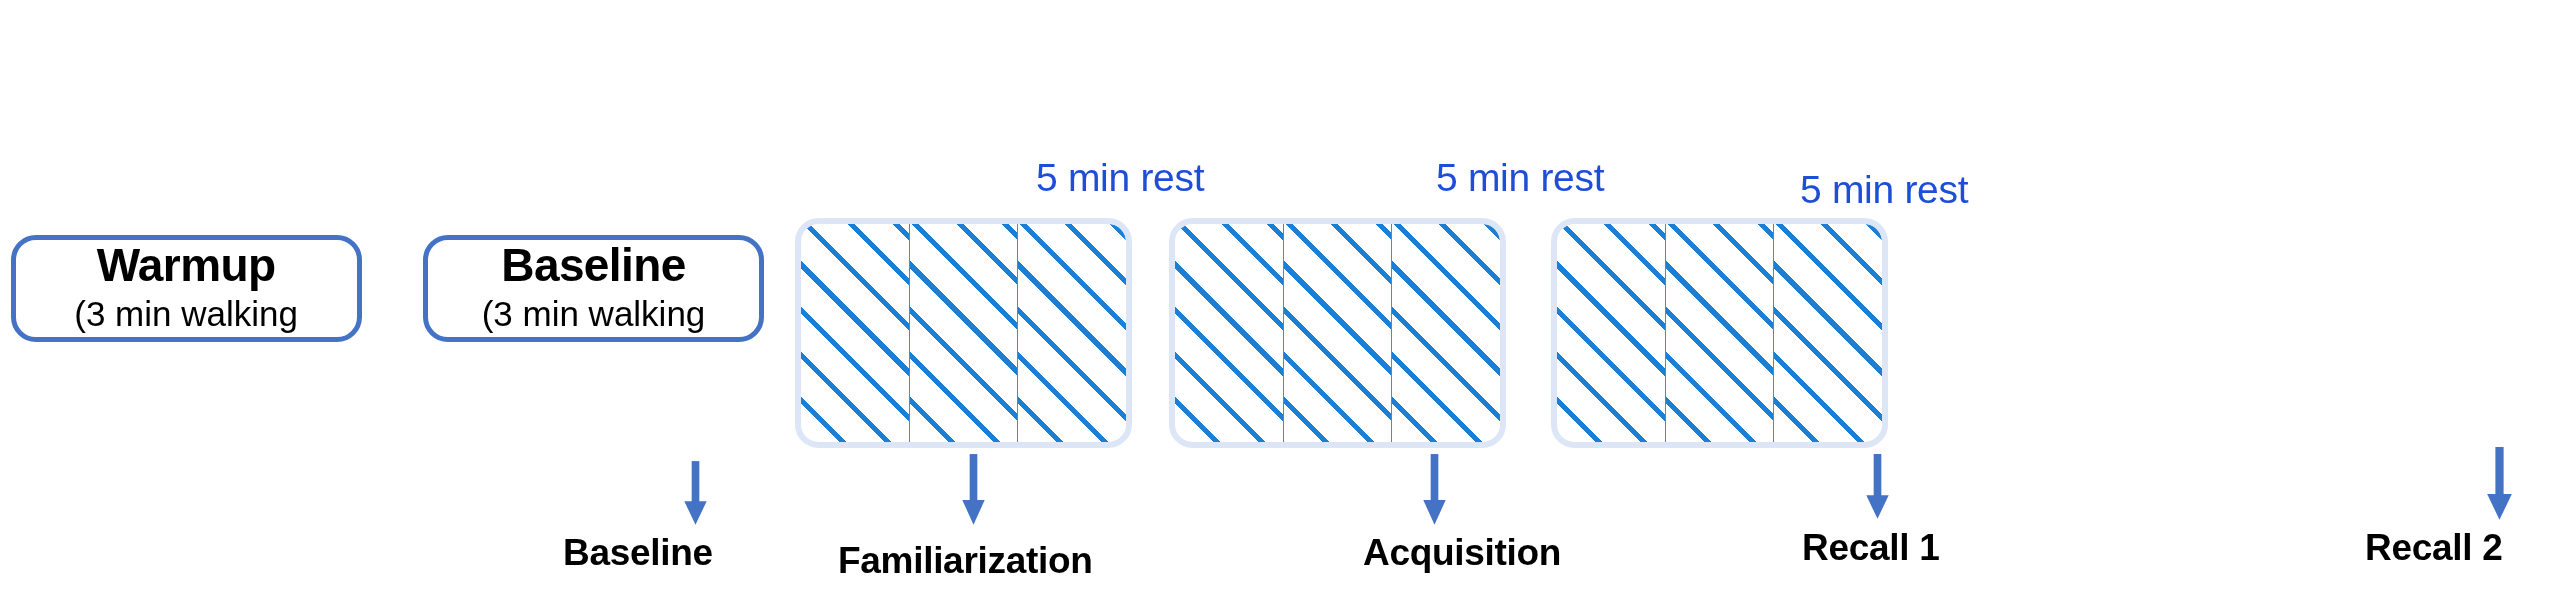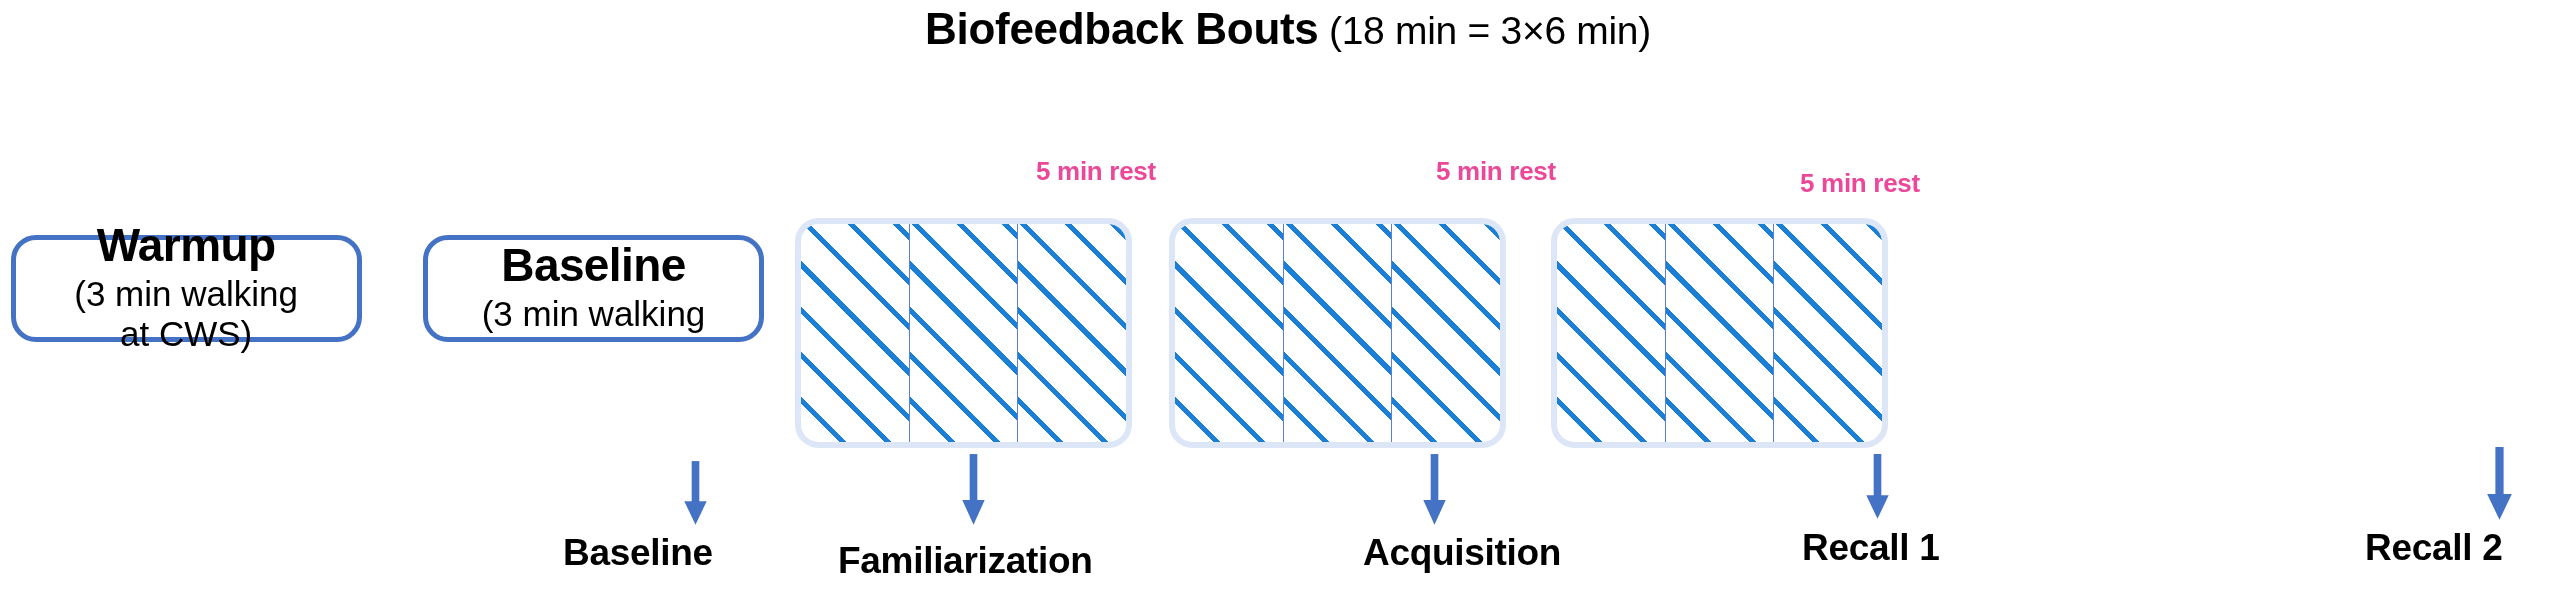--- a/index.html
+++ b/index.html
@@ -98,23 +98,23 @@
         #1C7FD6 32px
     );
   }
   .hatch-cell + .hatch-cell {
     border-left: 1.8px solid #5B7FD4;
   }
 
   
   .rest-label {
     position: absolute;
-    font-size: 26px;
-    font-weight: bold;
-    color: #ec4899;
+    font-size: 39px;
+    font-weight: normal;
+    color: #1d4ed8;
     white-space: nowrap;
     letter-spacing: -0.3px;
   }
 
   
   .arrow {
     position: absolute;
   }
 
   
@@ -125,29 +125,25 @@
     color: #000000;
     white-space: nowrap;
     letter-spacing: -0.3px;
   }
 </style>
 </head>
 <body>
 
 <div id="canvas">
 
-  <div id="title-wrap">
-    <span class="title-bold">Biofeedback Bouts</span><span class="title-reg"> (18 min = 3×6 min)</span>
-  </div>
 
   <div class="box-solid" style="left:10.6px; top:235px; width:351px; height:107px;">
     <div class="box-title">Warmup</div>
     <div class="box-sub">
       <div>(3 min walking</div>
-      <div>at CWS)</div>
     </div>
   </div>
 
   <div class="box-solid" style="left:423px; top:235px; width:341px; height:107px;">
     <div class="box-title">Baseline</div>
     <div class="box-sub">
       <div>(3 min walking</div>
     </div>
   </div>
 

